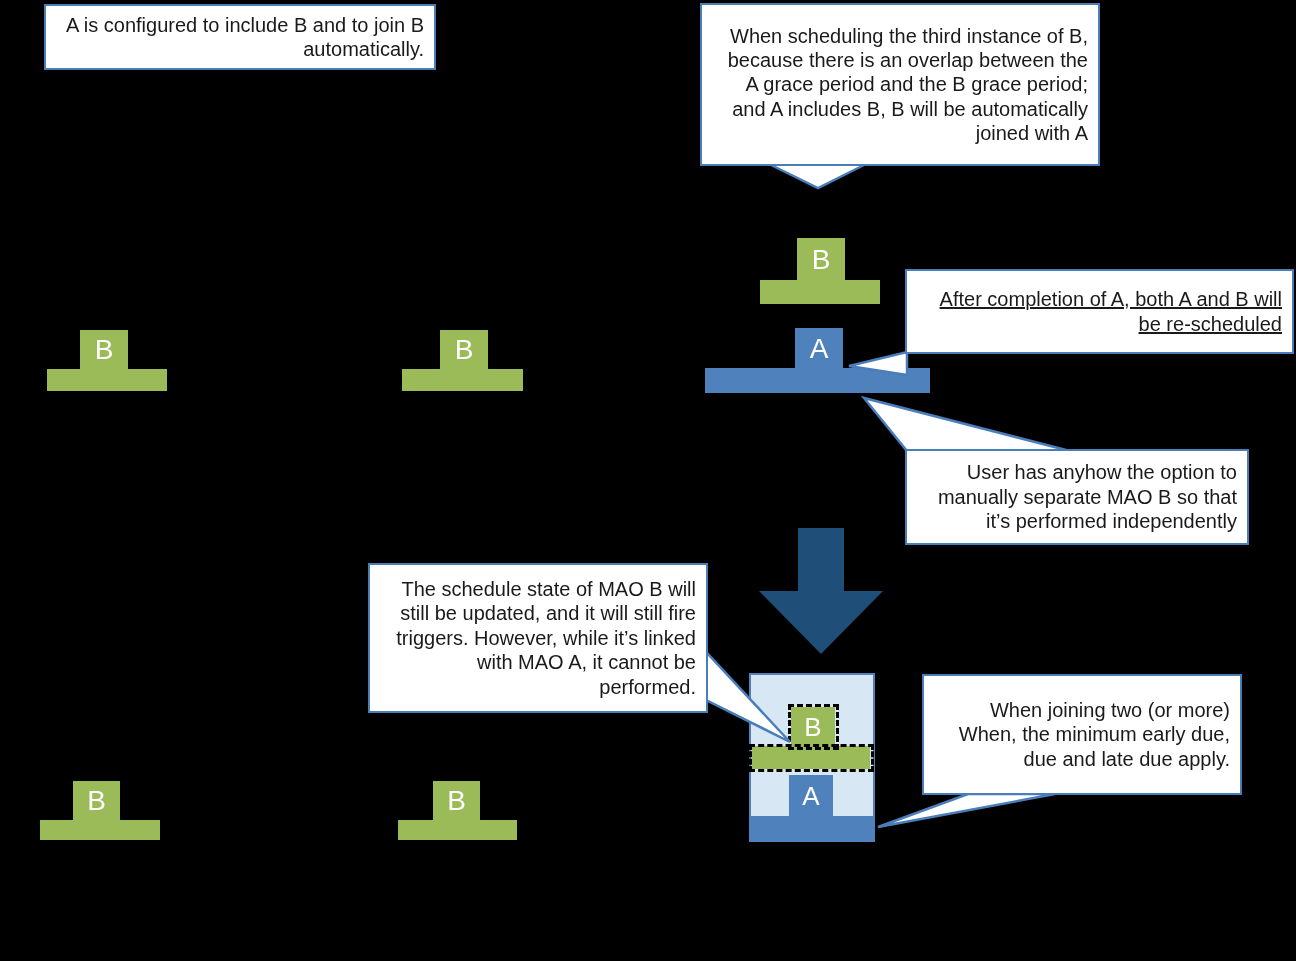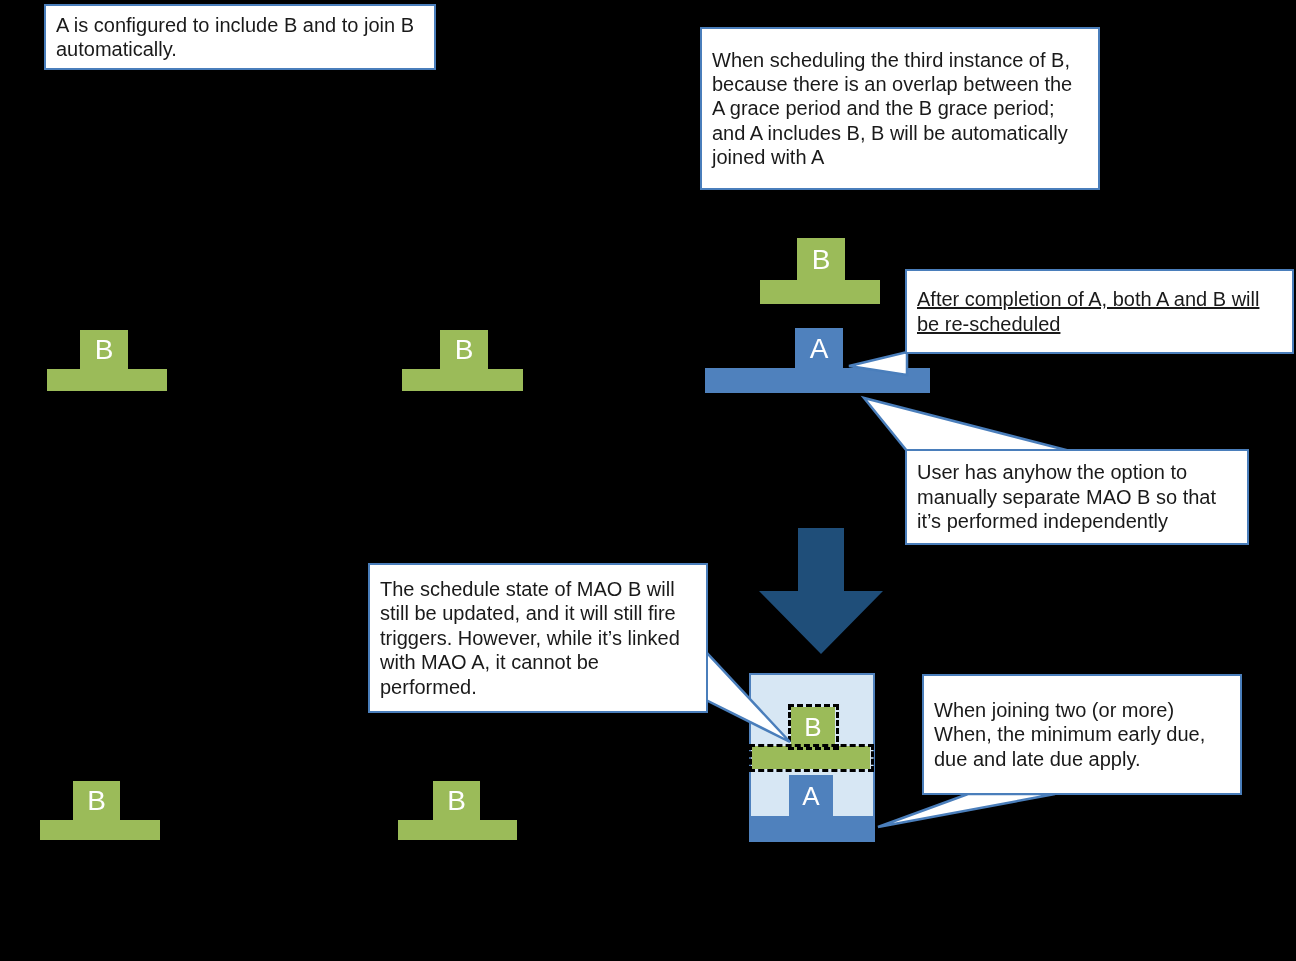--- a/index.html
+++ b/index.html
@@ -17,21 +17,21 @@
     font-family: "Liberation Sans", sans-serif;
   }
 
   
   .callout {
     position: absolute;
     background: #FFFFFF;
     border: 2px solid #4A7EBB;
     box-sizing: border-box;
     color: #1A1A1A;
-    text-align: left;
+    text-align: right;
     line-height: 1.22;
     z-index: 30;
     display: flex;
     align-items: center;
     justify-content: center;
     padding: 4px 10px;
   }
   .callout-text {
     display: block;
     width: 100%;
@@ -104,21 +104,21 @@
 
     <polygon points="706,652 706,700 790,742" fill="#FFFFFF" stroke="#4A7EBB" stroke-width="2.5"></polygon>
 
     <polygon points="968,794 1055,794 878,827" fill="#FFFFFF" stroke="#4A7EBB" stroke-width="2.5"></polygon>
   </svg>
 
   <div class="callout" style="left:44px; top:4px; width:392px; height:66px; font-size:20px;">
     <span class="callout-text">A is configured to include B and to join B automatically.</span>
   </div>
 
-  <div class="callout" style="left:700px; top:3px; width:400px; height:163px; font-size:20px;margin-top:24px;">
+  <div class="callout" style="left:700px; top:3px; width:400px; height:163px; font-size:20px;">
     <span class="callout-text">When scheduling the third instance of B, because there is an overlap between the A grace period and the B grace period; and A includes B, B will be automatically joined with A</span>
   </div>
 
   <div class="callout" style="left:905px; top:269px; width:389px; height:85px; font-size:20px;text-decoration:underline;">
     <span class="callout-text">After completion of A, both A and B will be re-scheduled</span>
   </div>
 
   <div class="callout" style="left:905px; top:449px; width:344px; height:96px; font-size:20px;">
     <span class="callout-text">User has anyhow the option to manually separate MAO B so that it’s performed independently</span>
   </div>

